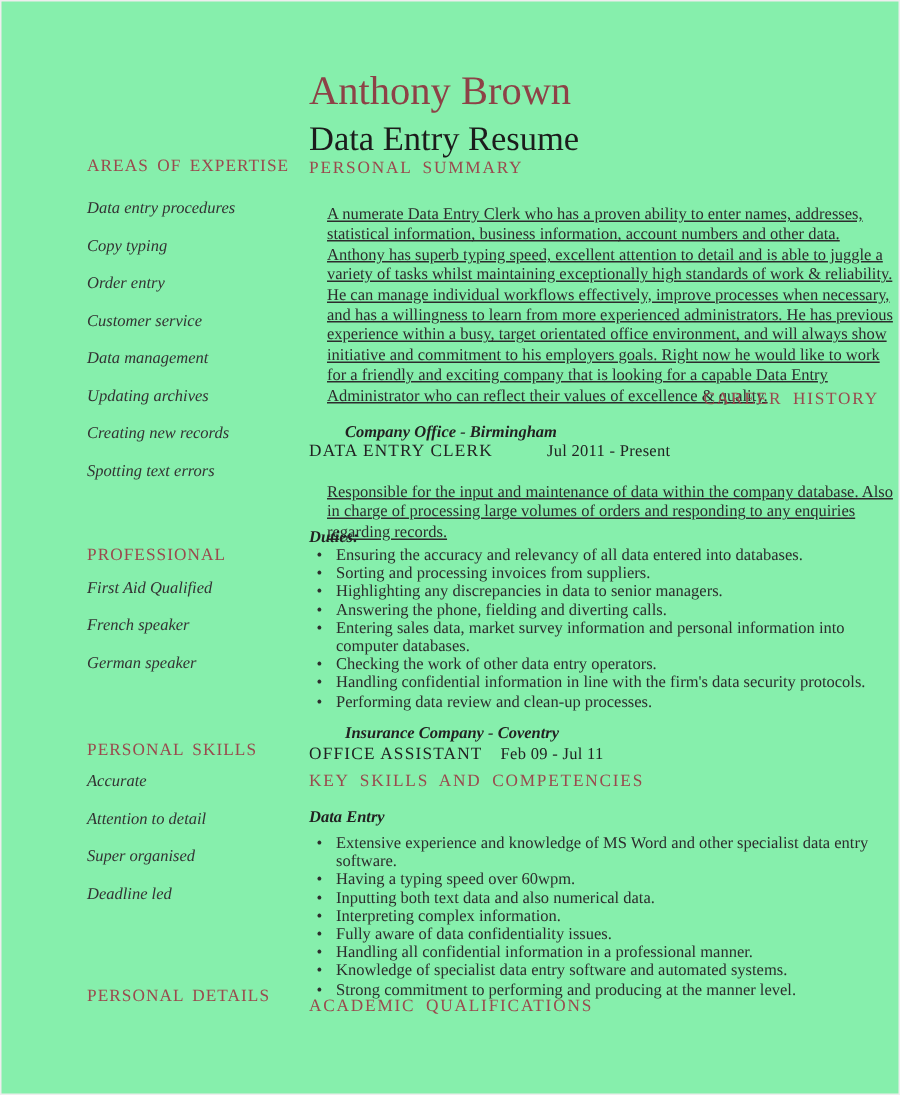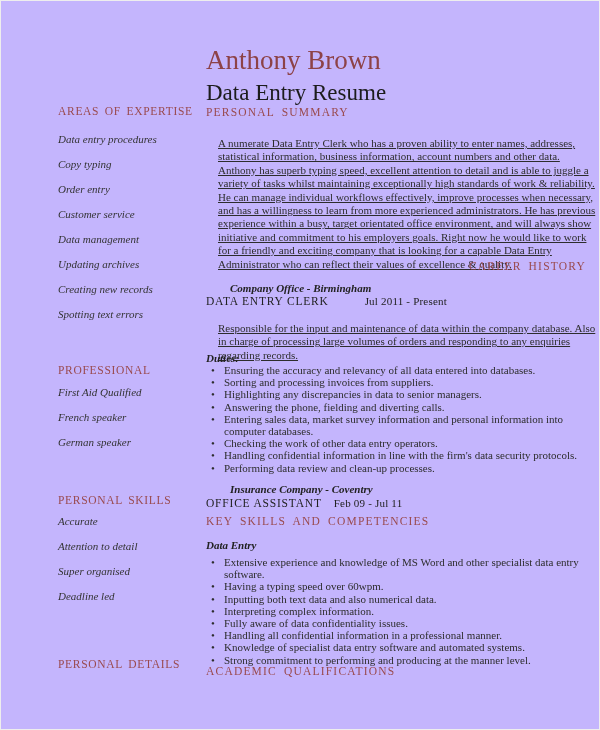--- a/index.html
+++ b/index.html
@@ -1,19 +1,19 @@
 <!DOCTYPE html>
 <html><head>
 <meta charset="utf-8">
 <style>
   html,body{margin:0;padding:0;background:#ffffff;}
   .page{
     position:relative;
     width:600px;height:730px;
-    background:#c4b5fd;
+    background:#86efac;
     box-sizing:border-box;
     border:1px solid #eeeeee;
     font-family:"Liberation Serif","DejaVu Serif",serif;
     color:#2d2d2d;
     overflow:hidden;
   }
   .maroon-head{
     font-size:11.5px;
     letter-spacing:1.2px;
     word-spacing:3px;

